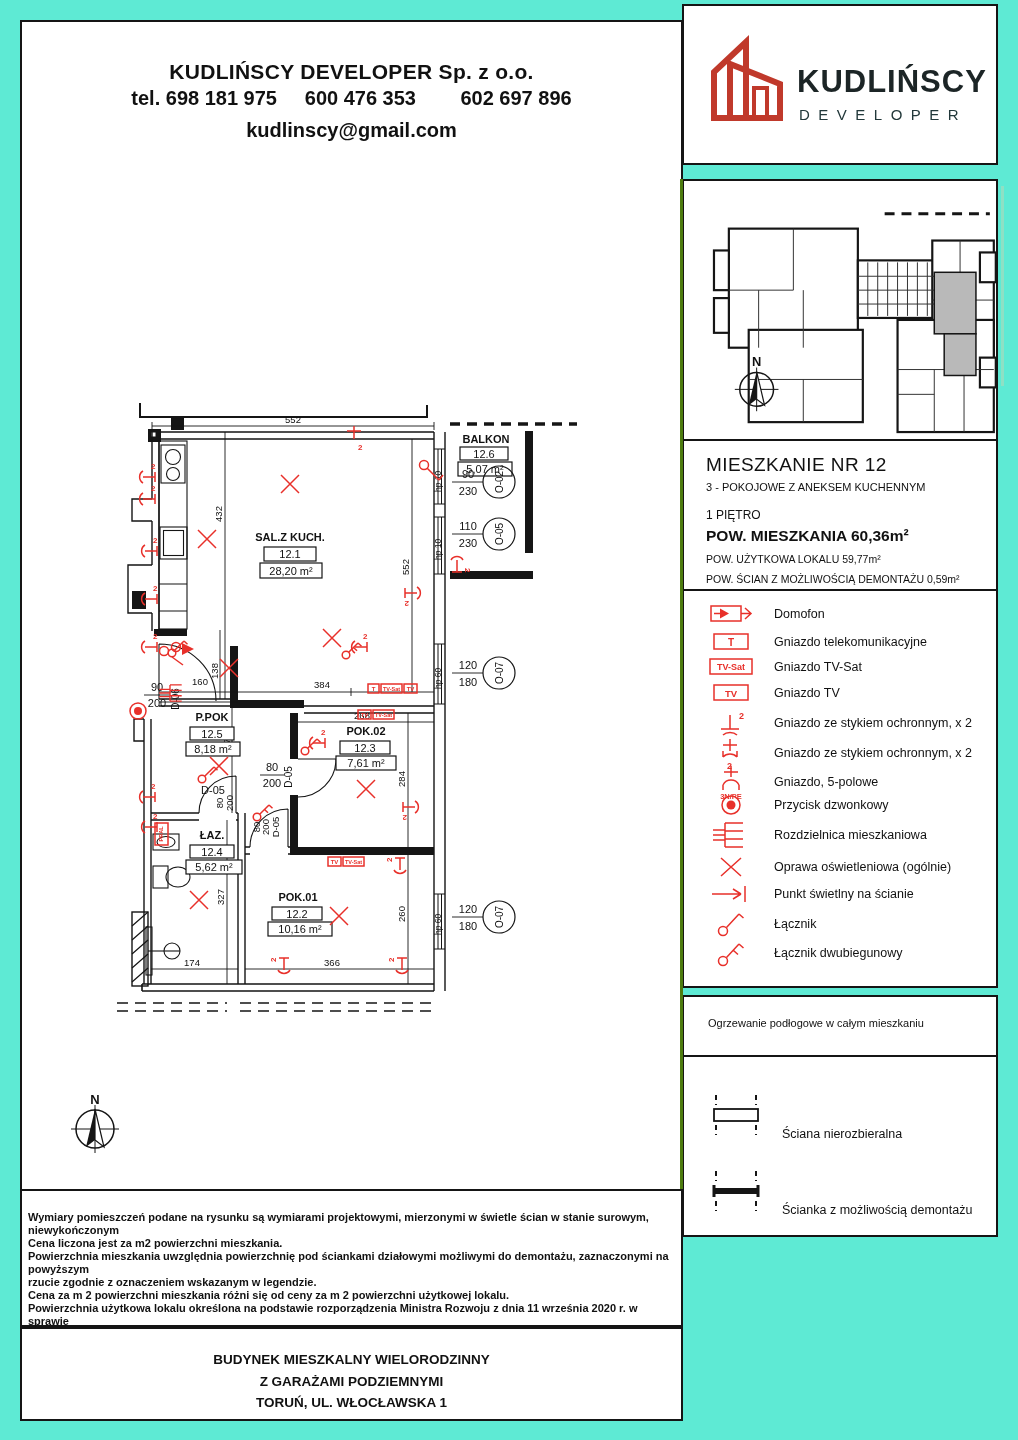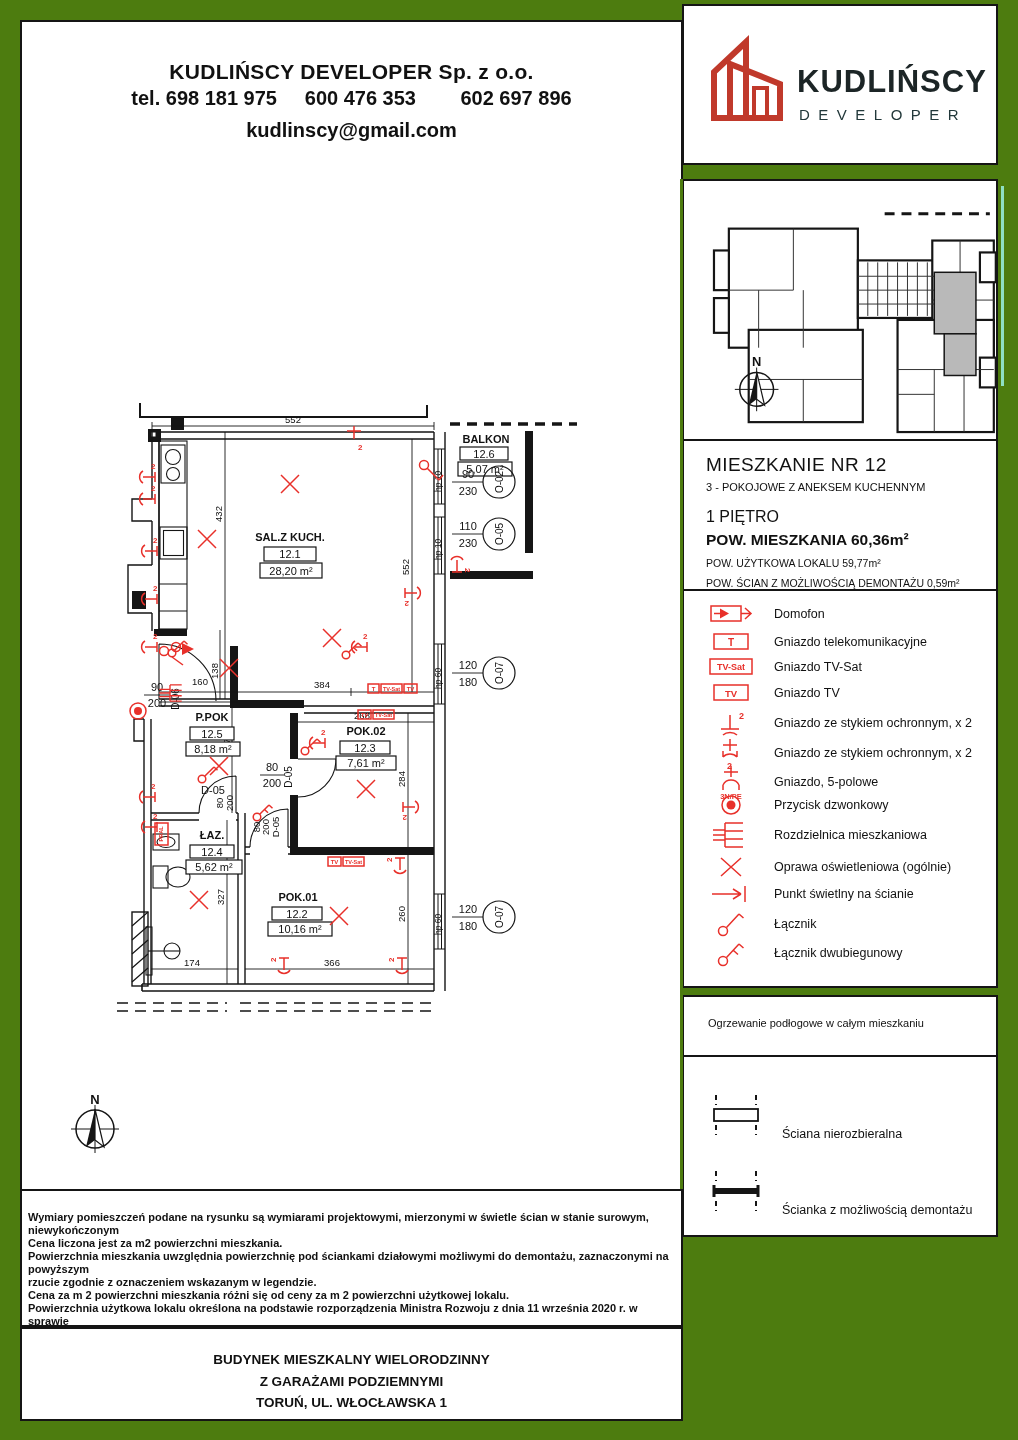--- a/index.html
+++ b/index.html
@@ -1,31 +1,31 @@
 <!DOCTYPE html>
 <html><head>
 <meta charset="utf-8">
 <style>
   html,body{margin:0;padding:0;background:#e8e8e8;}
-  #page{position:relative;width:1018px;height:1440px;background:#4d7c0f;font-family:"Liberation Sans",sans-serif;color:#111;overflow:hidden;}
+  #page{position:relative;width:1018px;height:1440px;background:#5eead4;font-family:"Liberation Sans",sans-serif;color:#111;overflow:hidden;}
   .box{position:absolute;border:2px solid #151515;box-sizing:border-box;background:#fff;}
   
   #hdr{left:20px;top:20px;width:663px;height:161px;text-align:center;padding-top:38px;}
   .co{font-size:21px;font-weight:bold;letter-spacing:.3px;}
   .ph{font-size:20px;font-weight:bold;margin-top:3px;white-space:pre;}
   .em{font-size:20px;font-weight:bold;margin-top:9px;}
   
   #logoBox{left:682px;top:4px;width:316px;height:161px;}
   #logoBox svg{position:absolute;left:0;top:0;}
   
   #miniBox{left:682px;top:179px;width:316px;height:262px;}
   #infoBox{left:682px;top:439px;width:316px;height:152px;padding:13px 0 0 22px;}
   #infoBox .t1{font-size:19px;letter-spacing:.4px;}
   #infoBox .t2{font-size:11px;margin-top:5px;}
-  #infoBox .t3{font-size:16px;margin-top:15px;}
+  #infoBox .t3{font-size:12px;margin-top:15px;}
   #infoBox .t4{font-size:15.5px;font-weight:bold;margin-top:5px;}
   #infoBox .t5{font-size:10.5px;margin-top:8px;}
   #legendBox{left:682px;top:589px;width:316px;height:399px;}
   .lrow{position:absolute;left:18px;display:flex;align-items:center;}
   .lico{width:58px;display:flex;justify-content:center;}
   .llab{font-size:12.5px;margin-left:14px;white-space:nowrap;}
   #heatBox{left:682px;top:995px;width:316px;height:62px;padding:20px 0 0 24px;font-size:11px;}
   #wallBox{left:682px;top:1055px;width:316px;height:182px;}
   .wrow{position:absolute;left:22px;display:flex;align-items:flex-end;}
   .wlab{font-size:12.5px;margin-left:16px;white-space:nowrap;}

